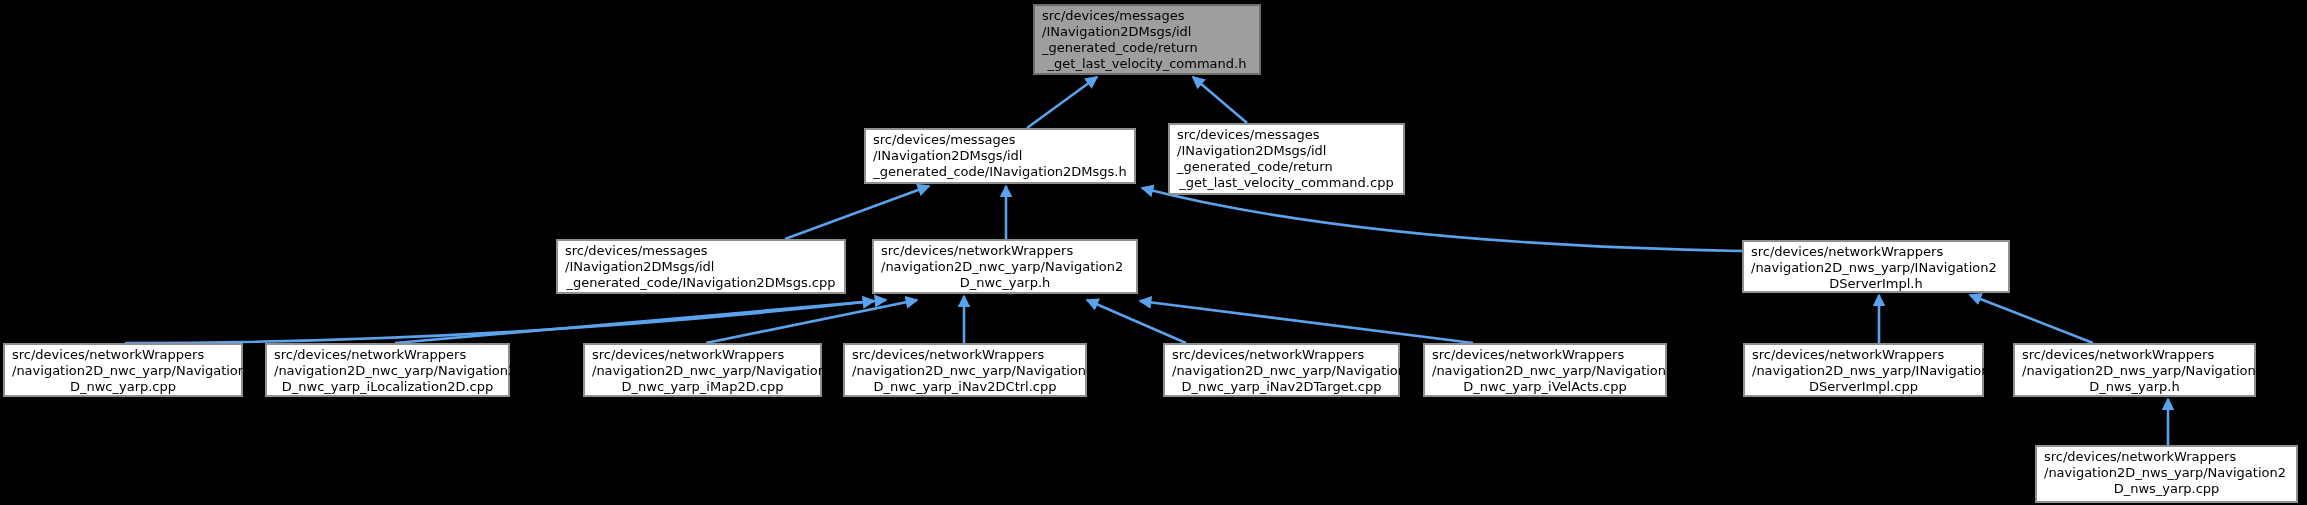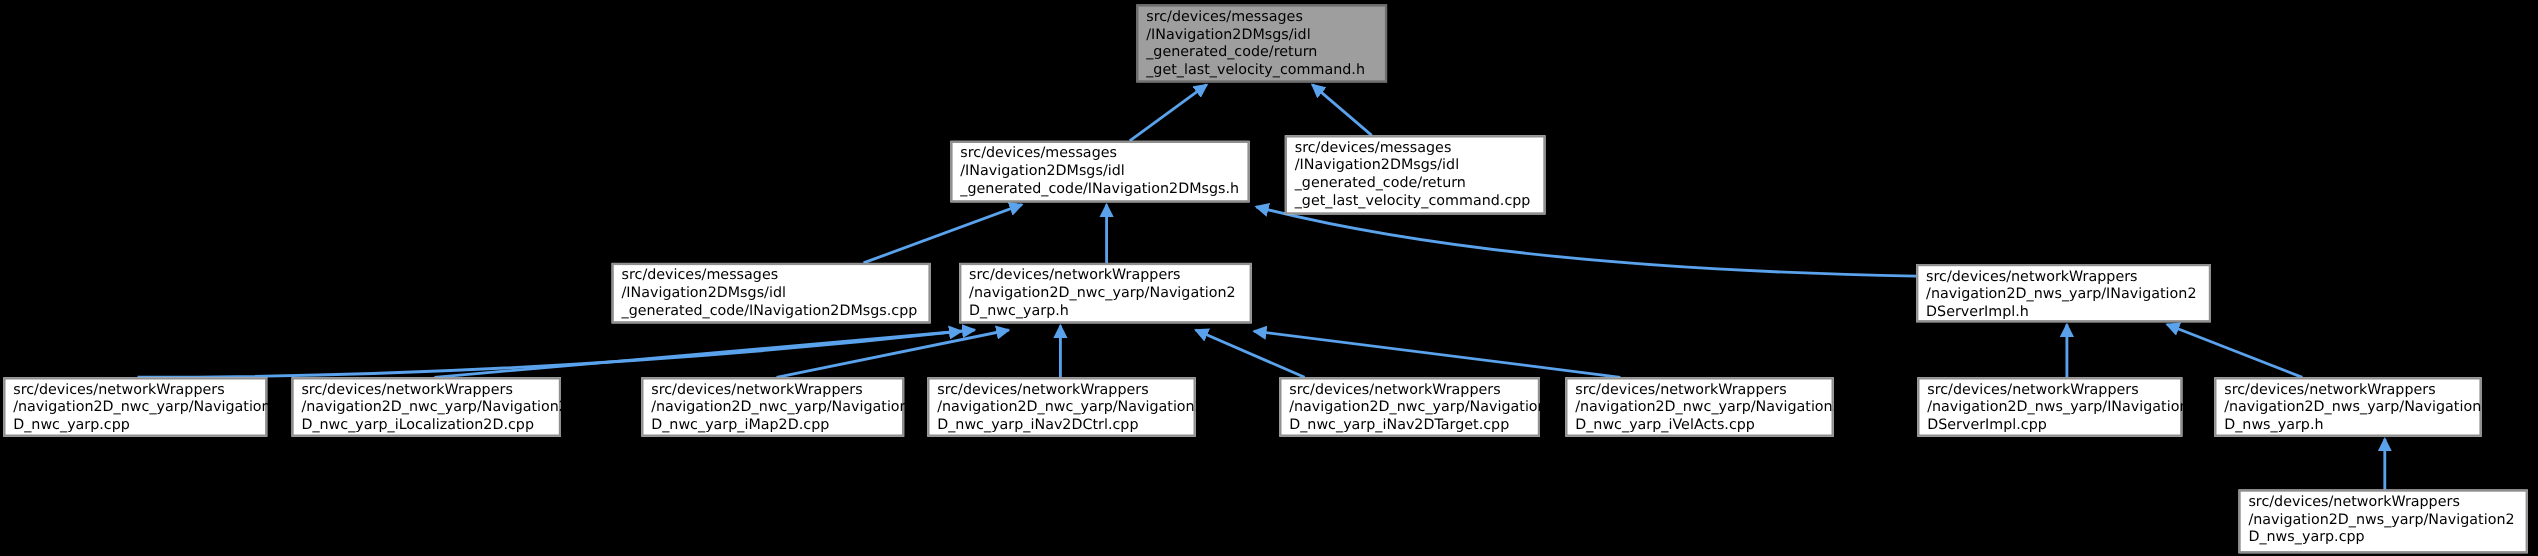--- a/index.html
+++ b/index.html
@@ -33,21 +33,21 @@
     line-height: 16px;
     padding: 2px 7px;
     white-space: nowrap;
     cursor: pointer;
   }
   .node.highlight {
     background: var(--hl-bg, #9e9e9e);
     border-color: var(--hl-border, #6e6e6e);
   }
   .node .line { text-align: left; }
-  .node .line:last-child { }
+  .node .line:last-child { text-align: center; }
   .edge {
     fill: none;
     stroke: var(--edge-color, #5aa2ec);
     stroke-width: 2.6;
   }
 </style>
 </head>
 <body>
 
 <div id="graph">

